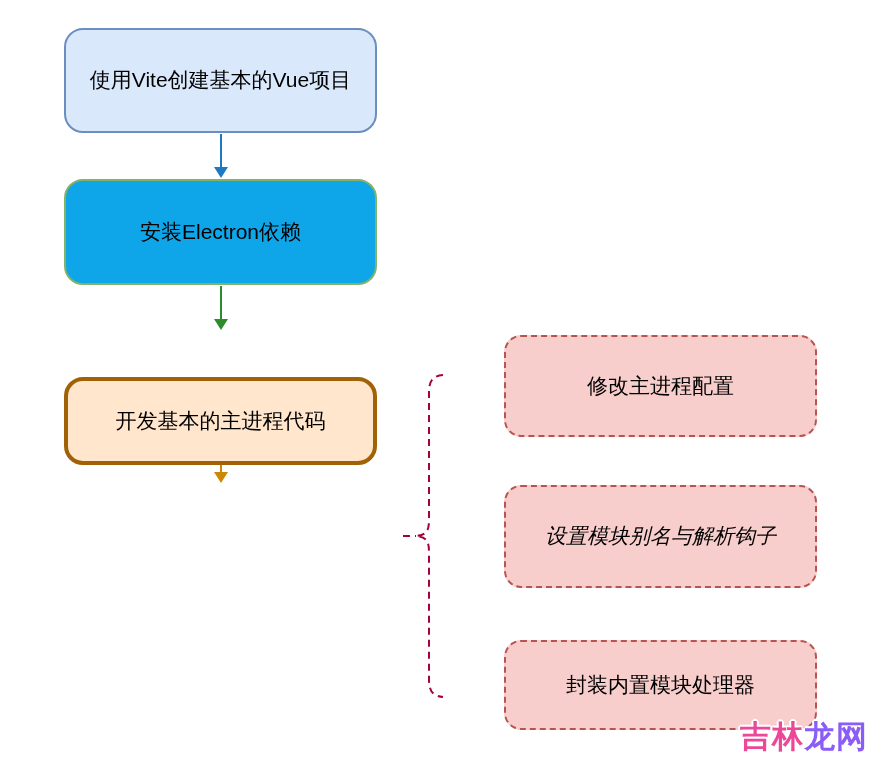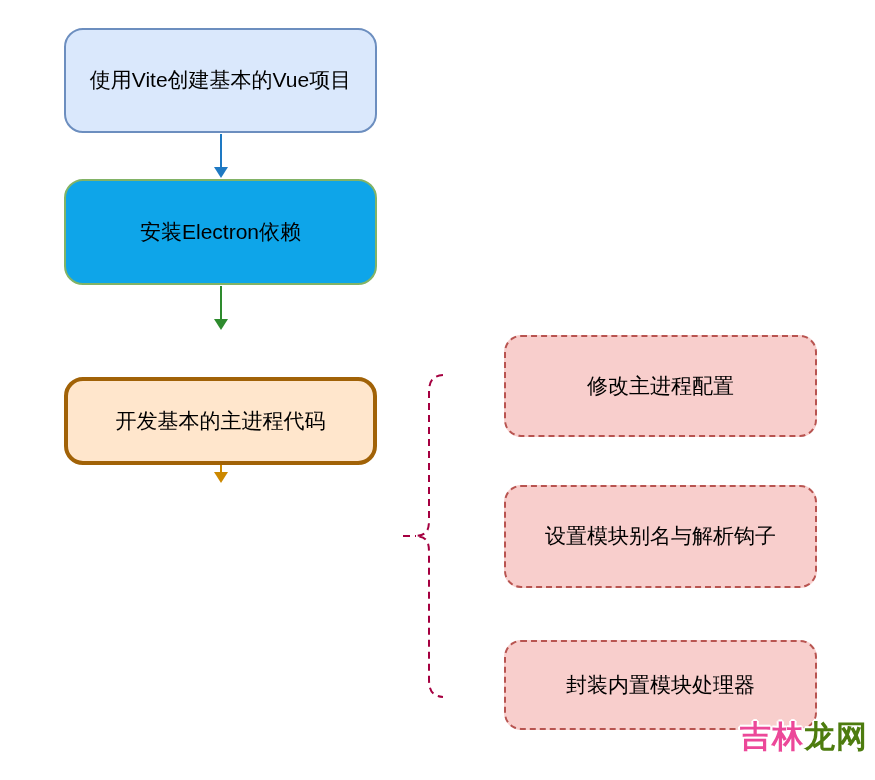--- a/index.html
+++ b/index.html
@@ -41,39 +41,39 @@
                 background: #dae8fc; border: 2px solid #6c8ebf; }
   .node.step2 { left: 64px;  top: 179px; width: 313px; height: 106px;
                 background: #0ea5e9; border: 2px solid #82b366; }
   .node.step3 { left: 64px;  top: 332px; width: 313px; height: 88px;
                 background: #ffe6cc; border: 4px solid #a16207; margin-top: 45px; }
   .node.step4 { left: 64px;  top: 485px; width: 313px; height: 103px;
                 background: #f8cecc; border: 2px solid #b85450; }
   
   .node.sub   { background: #f8cecc; border: 2px dashed #b85450; border-radius: 17px; margin-left: 12px; }
   .node.sub1  { left: 492px; top: 335px; width: 313px; height: 102px; }
-  .node.sub2  { left: 492px; top: 485px; width: 313px; height: 103px; }
+  .node.sub2  { left: 492px; top: 485px; width: 313px; height: 103px; font-style: italic; }
   .node.sub3  { left: 492px; top: 640px; width: 313px; height: 90px; }
 
   .watermark {
     position: absolute;
     right: 7px;
     bottom: 22px;
     font-size: 31px;
     font-weight: bold;
     letter-spacing: 1px;
     white-space: nowrap;
     text-shadow:
       -2px 0 0 #ffffff, 2px 0 0 #ffffff,
       0 -2px 0 #ffffff, 0 2px 0 #ffffff,
       -1px -1px 0 #ffffff, 1px 1px 0 #ffffff,
       -1px 1px 0 #ffffff, 1px -1px 0 #ffffff;
   }
   .wm-a { color: #ec4899; }
-  .wm-b { color: #4d7c0f; }
+  .wm-b { color: #8b5cf6; }
 </style>
 </head>
 <body>
 
 <div class="canvas">
 
   <svg class="overlay" width="875" height="780" viewBox="0 0 875 780" xmlns="http://www.w3.org/2000/svg">
 
     <g>
       <line x1="221" y1="134" x2="221" y2="168" stroke="#1e79c3" stroke-width="2"></line>

